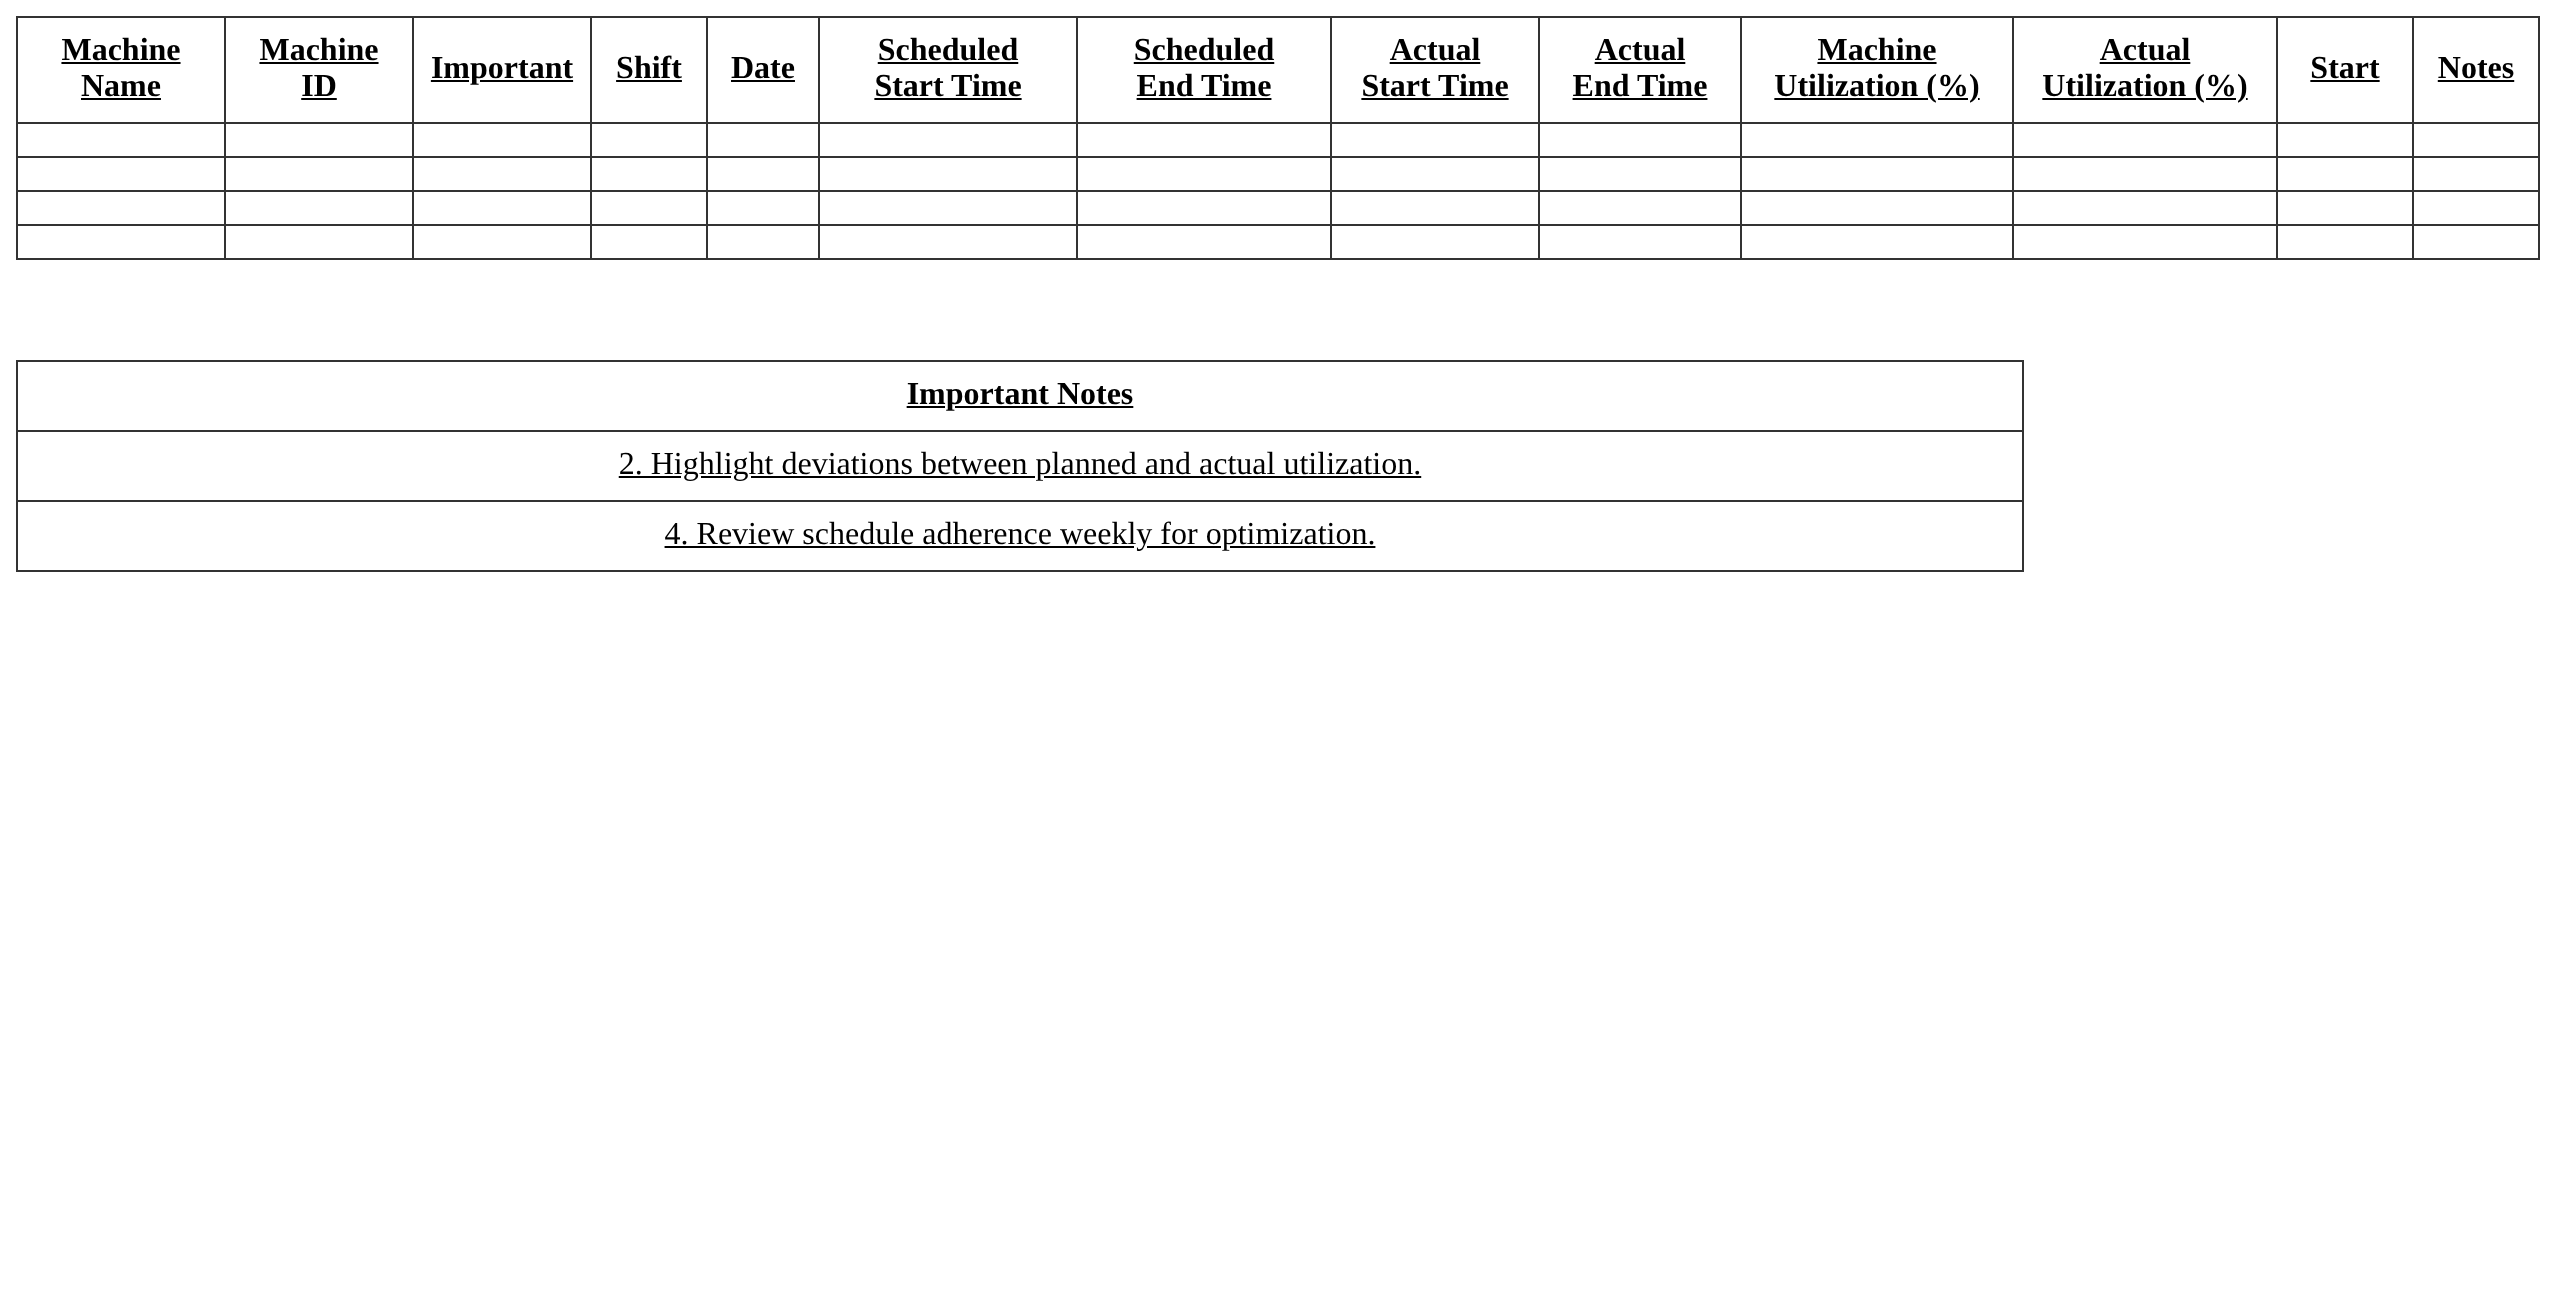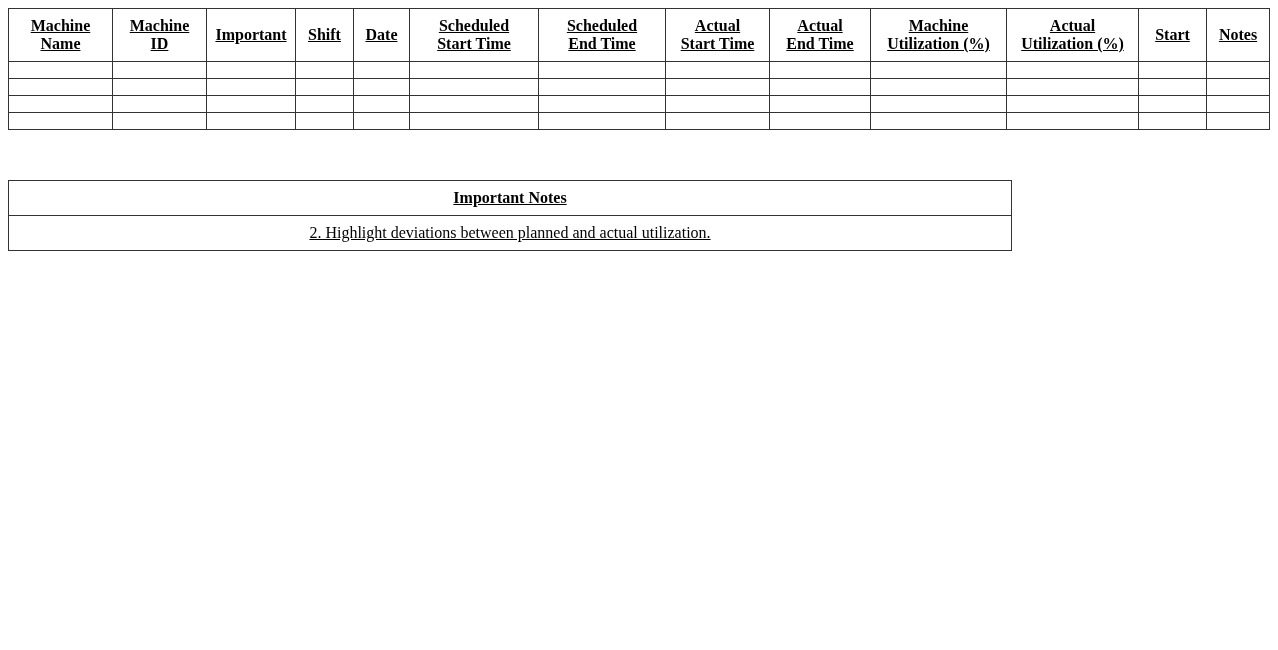--- a/index.html
+++ b/index.html
@@ -141,14 +141,17 @@
 <table id="notes">
   <thead>
     <tr>
       <th>Important Notes</th>
     </tr>
   </thead>
   <tbody>
     <tr>
         <td>2. Highlight deviations between planned and actual utilization.</td>
       </tr>
+    <tr>
+        <td>4. Review schedule adherence weekly for optimization.</td>
+      </tr>
   </tbody>
 </table>
 
 </body></html>

